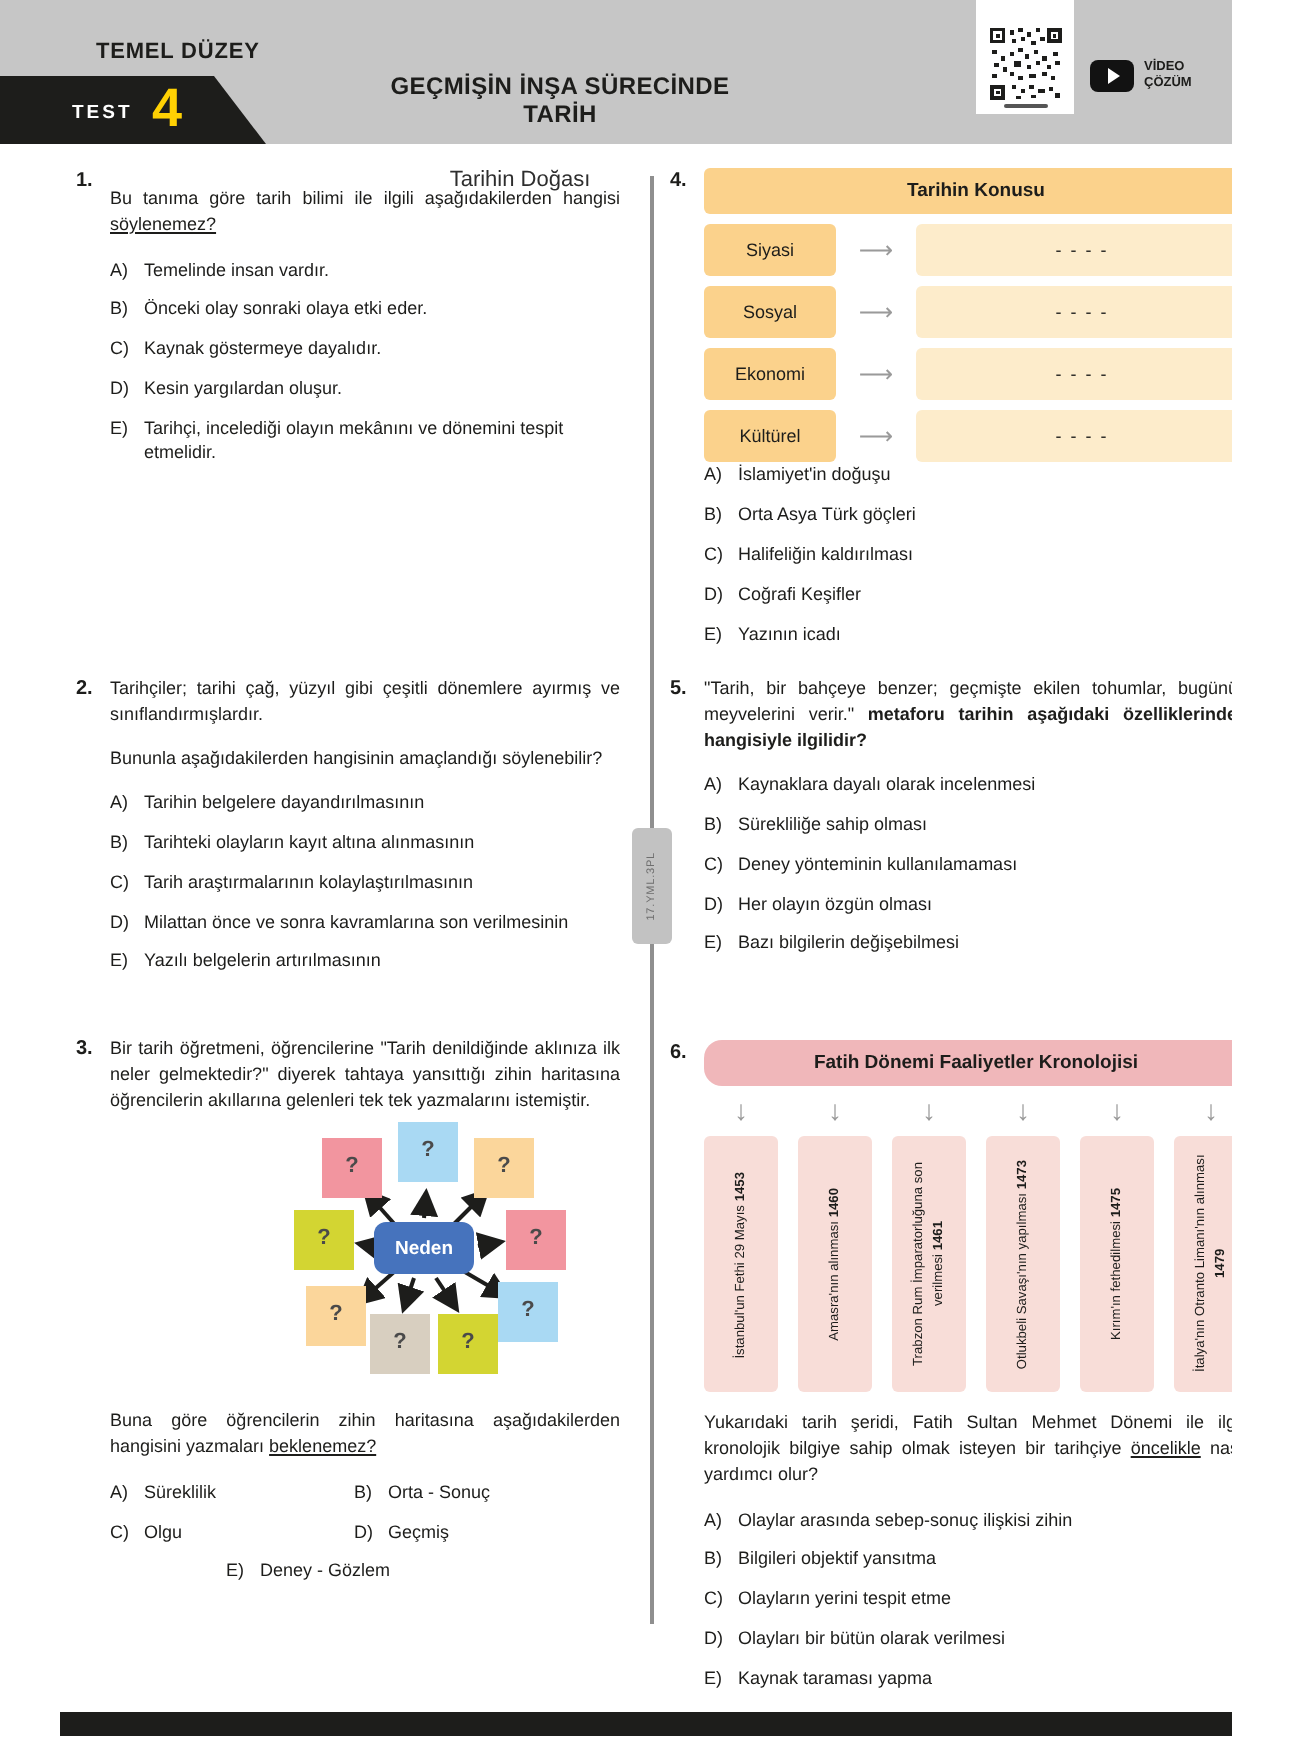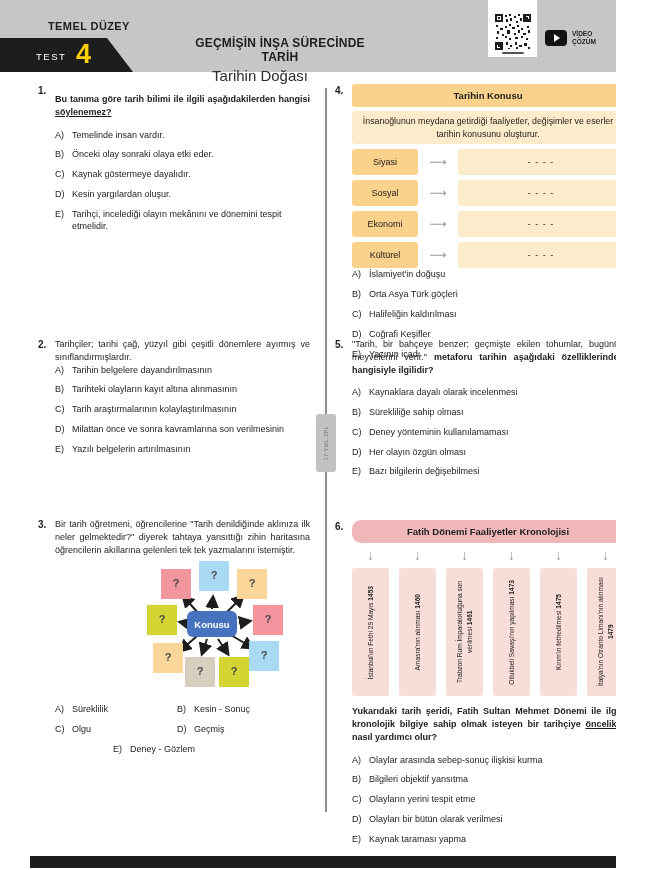--- a/index.html
+++ b/index.html
@@ -3,44 +3,44 @@
 <meta charset="utf-8">
 <style>
   html,body{margin:0;padding:0;background:#fff;}
   .page{position:relative;width:616px;height:870px;background:#fff;overflow:hidden;
         font-family:"Liberation Sans",sans-serif;color:#1d1d1b;}
   
   .hband{position:absolute;left:0;top:0;width:652px;height:72px;background:#c6c6c6;}
   .level{position:absolute;left:48px;top:20px;font-size:11px;font-weight:bold;letter-spacing:.4px;}
   .banner{position:absolute;left:0;top:38px;width:133px;height:34px;background:#1d1d1b;
           clip-path:polygon(0 0,107px 0,133px 100%,0 100%);}
-  .banner .tl{position:absolute;left:36px;top:13px;color:#fff;font-size:9.5px;font-weight:normal;letter-spacing:1.5px;}
+  .banner .tl{position:absolute;left:36px;top:13px;color:#fff;font-size:9.5px;font-weight:bold;letter-spacing:1.5px;}
   .banner .tn{position:absolute;left:76px;top:1px;color:#ffd103;font-size:27px;font-weight:bold;}
   .hcenter{position:absolute;left:150px;top:36px;width:220px;text-align:center;}
   .htitle{font-size:12px;font-weight:bold;letter-spacing:.2px;margin-left:40px;}
-  .hsub{font-size:15px;margin-top:3px;color:#2e2e2e;}
+  .hsub{font-size:11px;margin-top:20px;color:#2e2e2e;}
   .qrbox{position:absolute;left:488px;top:0;width:49px;height:57px;background:#fff;
          display:flex;flex-direction:column;align-items:center;justify-content:flex-end;padding-bottom:3px;box-sizing:border-box;}
   .qrcap{width:22px;height:2px;background:#555;margin-top:2px;border-radius:1px;}
   .vchip{position:absolute;left:545px;top:30px;display:flex;align-items:center;gap:5px;}
   .playbtn{width:22px;height:16px;background:#121212;border-radius:4px;display:flex;align-items:center;justify-content:center;}
   .playbtn i{display:block;width:0;height:0;border-left:6px solid #fff;border-top:4px solid transparent;border-bottom:4px solid transparent;margin-left:1px;}
   .vtext{font-size:6.5px;font-weight:bold;line-height:1.3;}
   
   .vdiv{position:absolute;left:325px;top:88px;width:2px;height:724px;background:#8f8f8f;}
   .spine{position:absolute;left:316px;top:414px;width:20px;height:58px;background:#c2c2c2;border-radius:3px;
          display:flex;align-items:center;justify-content:center;z-index:2;}
   .spine span{writing-mode:vertical-rl;transform:rotate(180deg);font-size:5.5px;color:#6e6e6e;letter-spacing:.4px;}
   .col{position:absolute;top:84px;}
   .colL{left:55px;width:255px;}
   .colR{left:352px;width:272px;}
   .q{position:absolute;width:100%;font-size:9px;line-height:1.42;}
   .qnum{position:absolute;left:-17px;top:0;font-weight:bold;font-size:10px;}
   .qtext{margin:0;text-align:justify;}
-  .qstem{margin:9px 0 10px;font-weight:bold;text-align:justify;}
+  .qstem{margin:9px 0 10px;font-weight:normal;text-align:justify;}
   .u{text-decoration:underline;}
   .opt{display:flex;margin:0 0 7px;}
   .olabel{flex:0 0 17px;}
   .opts2{display:grid;grid-template-columns:122px 1fr;row-gap:7px;}
   .optE{margin-left:58px;margin-top:7px;}
   
   .mindmap{position:relative;width:230px;height:134px;margin:5px 0 8px 6px;}
   .mm-arrows{position:absolute;left:0;top:0;}
   .node{position:absolute;width:30px;height:30px;display:flex;align-items:center;justify-content:center;
         font-size:11px;font-weight:bold;color:#4a4a4a;}
@@ -173,20 +173,21 @@
         <div class="opt">
             <span class="olabel">E)</span>
             <span>Tarihçi, incelediği olayın mekânını ve dönemini tespit etmelidir.</span>
           </div>
       </div>
     </div>
 
     <div class="q" style="top:254px;">
       <span class="qnum">2.</span>
       <p class="qtext"><span>Tarihçiler; tarihi çağ, yüzyıl gibi çeşitli dönemlere ayırmış ve sınıflandırmışlardır.</span></p>
+      <p class="qstem"><span>Bununla aşağıdakilerden hangisinin amaçlandığı söylenebilir?</span><span class="u"></span><span></span></p>
       <div>
         <div class="opt">
             <span class="olabel">A)</span>
             <span>Tarihin belgelere dayandırılmasının</span>
           </div>
         <div class="opt">
             <span class="olabel">B)</span>
             <span>Tarihteki olayların kayıt altına alınmasının</span>
           </div>
         <div class="opt">
@@ -247,31 +248,32 @@
           </div>
         <div class="node" style="left: 124px; top: 96px; background: rgb(216, 207, 192);">
             <span>?</span>
           </div>
         <div class="node" style="left: 158px; top: 96px; background: rgb(211, 213, 50);">
             <span>?</span>
           </div>
         <div class="node" style="left: 188px; top: 80px; background: rgb(169, 217, 243);">
             <span>?</span>
           </div>
-        <div class="mm-center">Konusu</div>
-      </div>
-
+        <div class="mm-center">Neden</div>
+      </div>
+
+      <p class="qstem"><span>Buna göre öğrencilerin zihin haritasına aşağıdakilerden hangisini yazmaları </span><span class="u">beklenemez?</span><span></span></p>
       <div class="opts2">
         <div class="opt" style="margin:0;">
             <span class="olabel">A)</span>
             <span>Süreklilik</span>
           </div>
         <div class="opt" style="margin:0;">
             <span class="olabel">B)</span>
-            <span>Kesin - Sonuç</span>
+            <span>Orta - Sonuç</span>
           </div>
         <div class="opt" style="margin:0;">
             <span class="olabel">C)</span>
             <span>Olgu</span>
           </div>
         <div class="opt" style="margin:0;">
             <span class="olabel">D)</span>
             <span>Geçmiş</span>
           </div>
       </div>
@@ -281,21 +283,20 @@
         </div>
     </div>
   </div>
 
   <div class="col colR">
 
     <div class="q" style="top:0;">
       <span class="qnum">4.</span>
       <div>
         <div class="ttitle">Tarihin Konusu</div>
-        <div class="tdesc">İnsanoğlunun meydana getirdiği faaliyetler, değişimler ve eserler tarihin konusunu oluşturur.</div>
         <div class="trow">
           <div class="tlabel">Siyasi</div>
           <div class="tarrow">⟶</div>
           <div class="tval">- - - -</div>
         </div>
         <div class="trow">
           <div class="tlabel">Sosyal</div>
           <div class="tarrow">⟶</div>
           <div class="tval">- - - -</div>
         </div>
@@ -391,21 +392,21 @@
             </div>
           <div class="cbar">
               <span class="rot"><span>İtalya'nın Otranto Limanı'nın alınması </span><b>1479</b></span>
             </div>
         </div>
       </div>
       <p class="qstem"><span>Yukarıdaki tarih şeridi, Fatih Sultan Mehmet Dönemi ile ilgili kronolojik bilgiye sahip olmak isteyen bir tarihçiye </span><span class="u">öncelikle</span><span> nasıl yardımcı olur?</span></p>
       <div>
         <div class="opt">
             <span class="olabel">A)</span>
-            <span>Olaylar arasında sebep-sonuç ilişkisi kurma</span>
+            <span>Olaylar arasında sebep-sonuç ilişkisi zihin</span>
           </div>
         <div class="opt">
             <span class="olabel">B)</span>
             <span>Bilgileri objektif yansıtma</span>
           </div>
         <div class="opt">
             <span class="olabel">C)</span>
             <span>Olayların yerini tespit etme</span>
           </div>
         <div class="opt">

